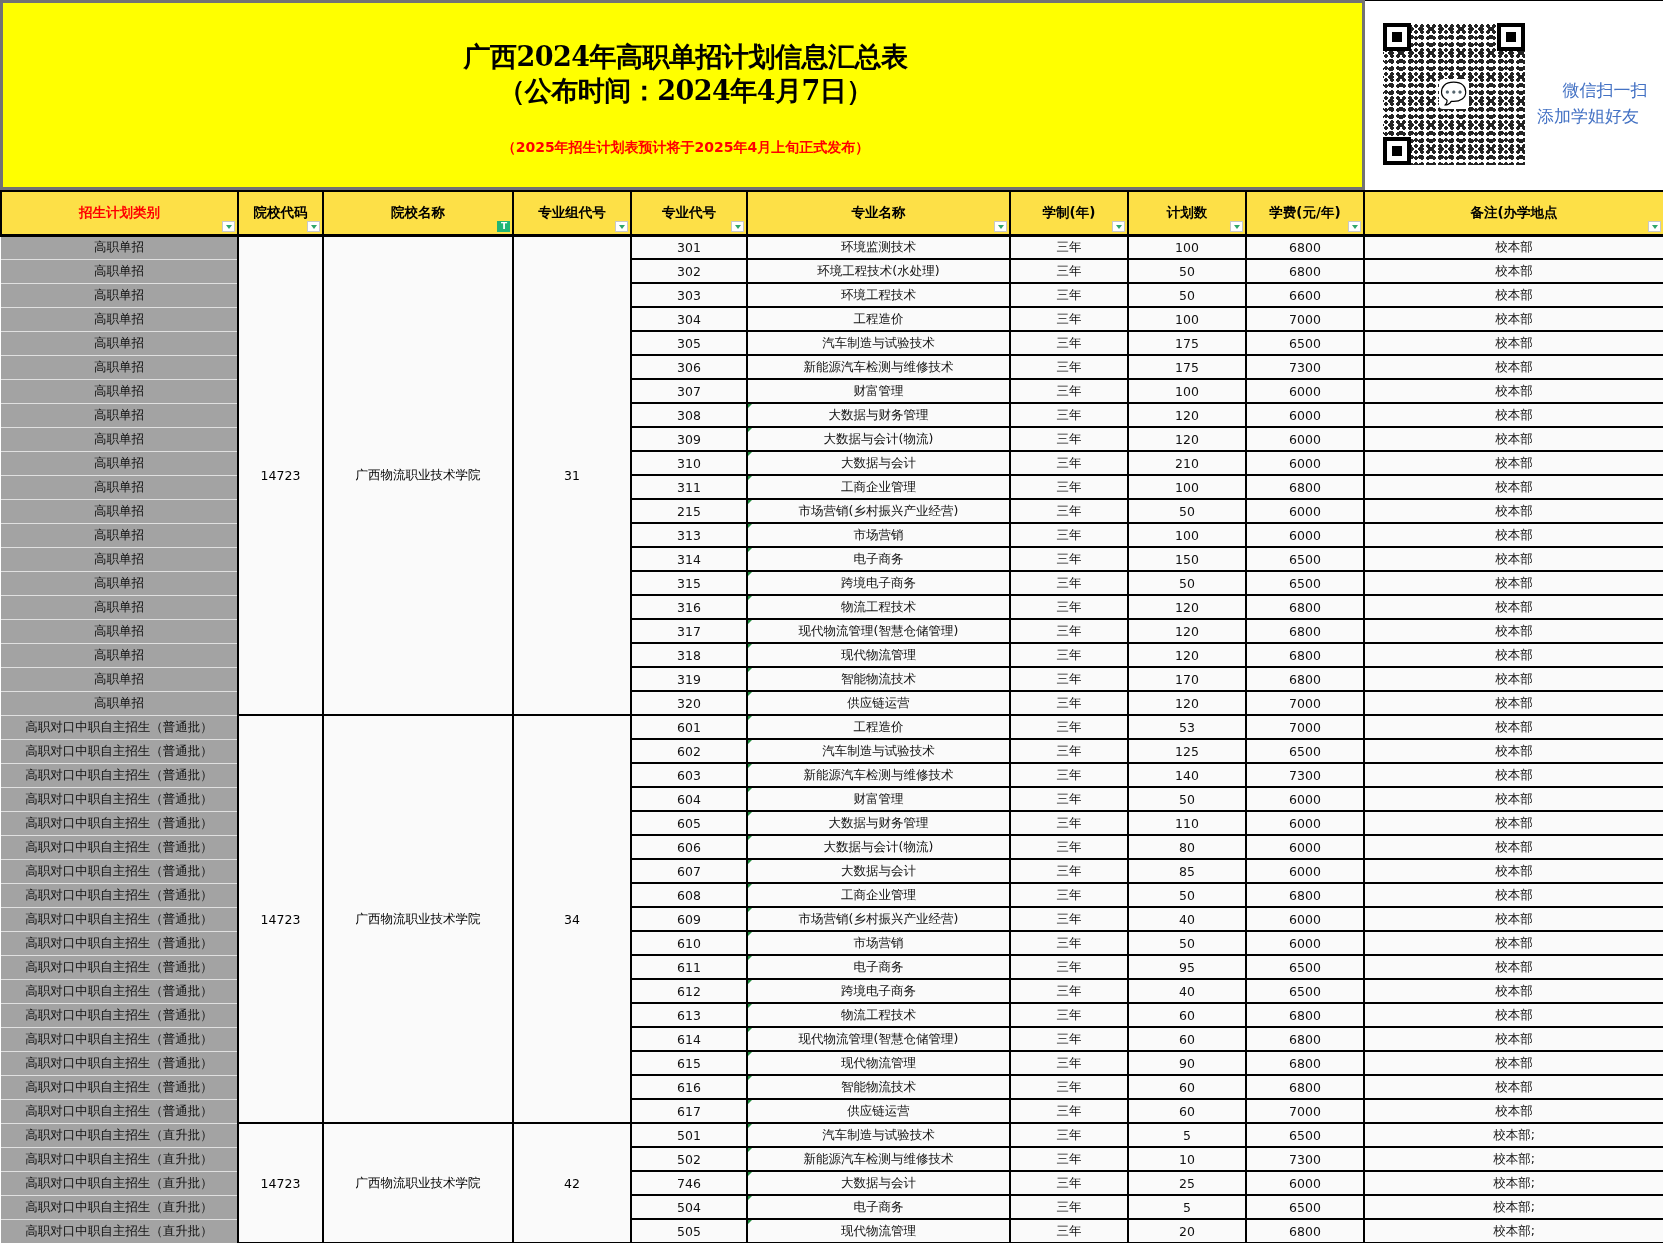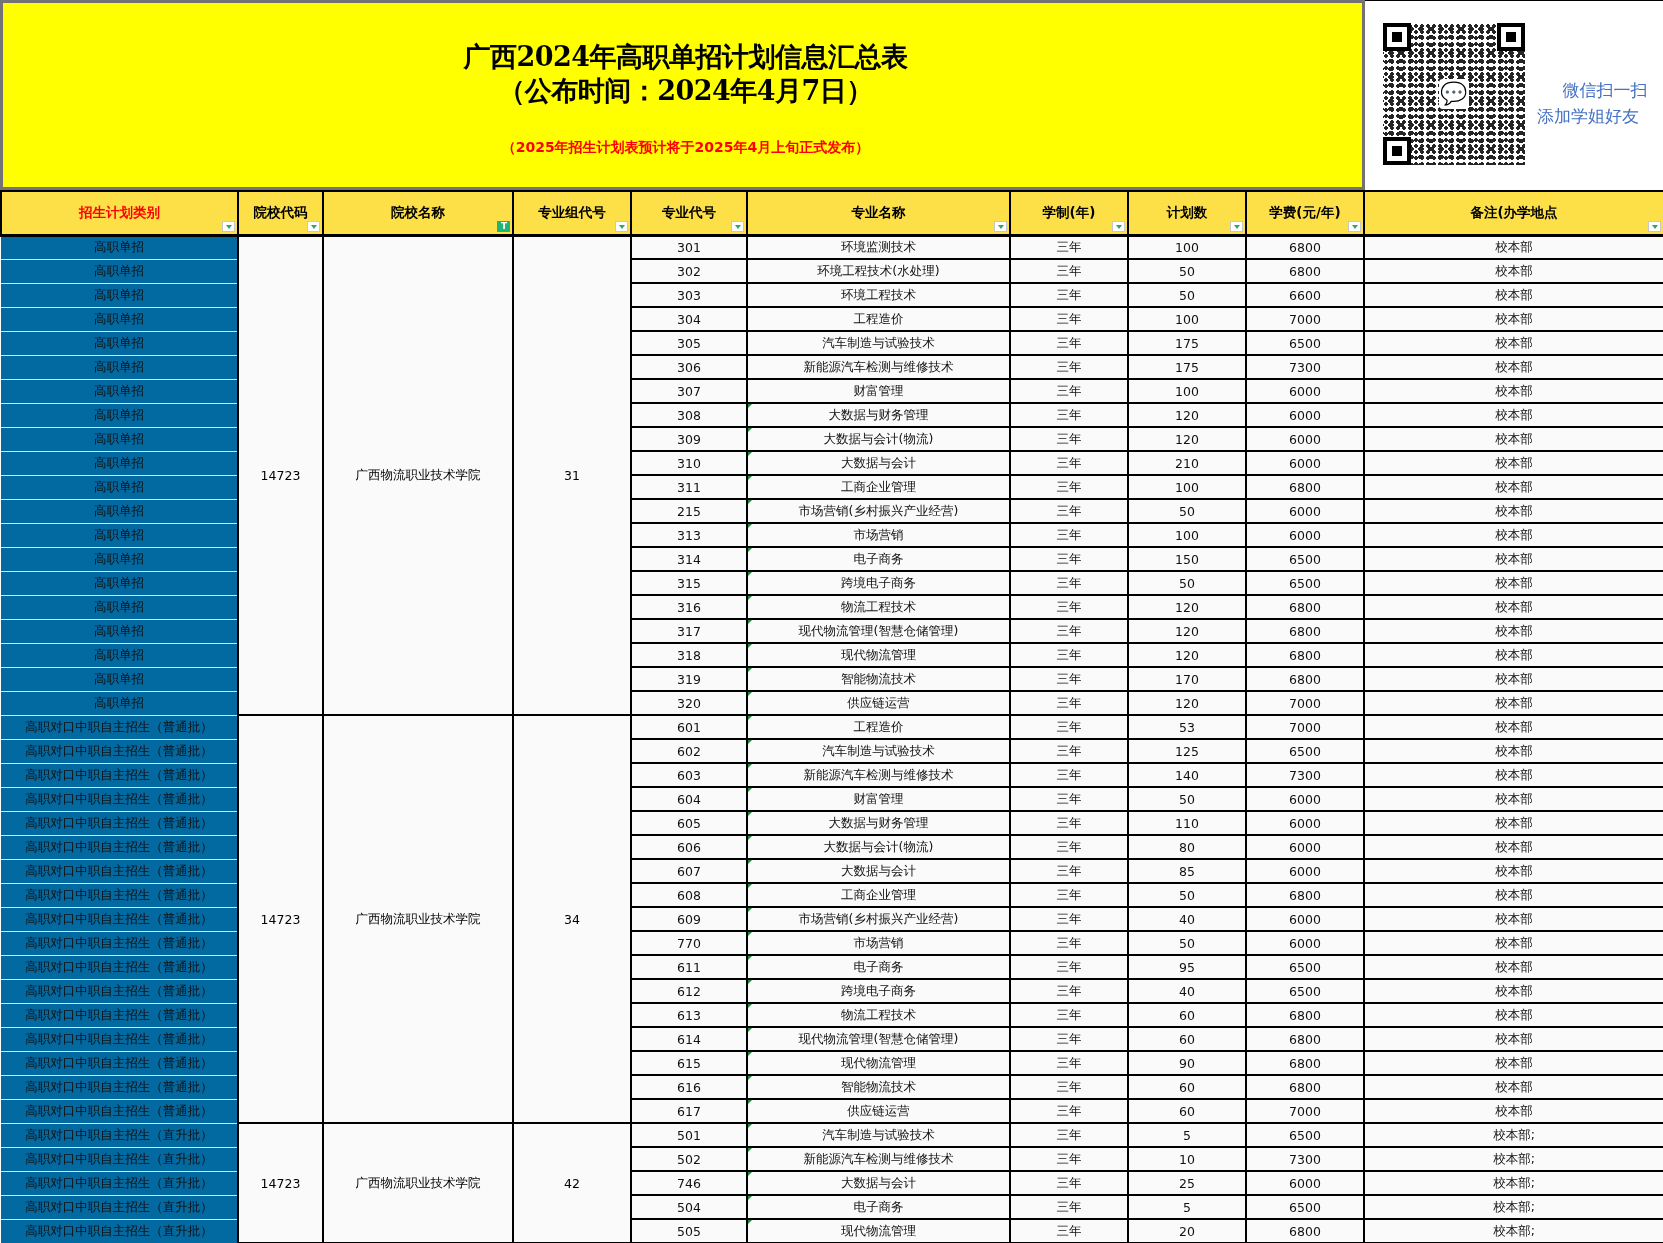--- a/index.html
+++ b/index.html
@@ -20,21 +20,21 @@
   .qr-text2 { position: absolute; left: 172px; top: 104px; width: 120px; font-size: 17px; color: #4472c4; text-align: left; }
 
   table.sheet { position: absolute; left: 0; top: 190px; border-collapse: collapse; table-layout: fixed; width: 1663px; }
   table.sheet th, table.sheet td { height: 24px; font-size: 12.5px; text-align: center; vertical-align: middle; white-space: nowrap; overflow: hidden; }
   table.sheet thead th { height: 44px; font-weight: bold; font-size: 13.5px; color: #000; background: #fde047; border: 2px solid #000; border-bottom: 3px solid #000; position: relative; }
   table.sheet thead th.red { color: #ff0000; }
   .fbtn { position: absolute; right: 2px; bottom: 2px; width: 13px; height: 11px; border: 1px solid #c8c8c8; background: #fff; }
   .fbtn::after { content: ""; position: absolute; left: 3px; top: 3px; border-left: 3px solid transparent; border-right: 3px solid transparent; border-top: 4px solid #2fa66a; }
   .fbtn.active { background: #21b575; border-color: #21b575; }
   .fbtn.active::after { content: "T"; border: none; color: #fff; font-size: 9px; font-weight: bold; left: 3px; top: -1px; }
-  td.cat { border-bottom: 1px solid #e0e0e0; border-right: 2px solid #000; background: #0369a1; color: #111; }
+  td.cat { border-bottom: 1px solid #e0e0e0; border-right: 2px solid #000; background: #a3a3a3; color: #111; }
   td.merge { border: 2px solid #000; background: #fafafa; }
   td.cell { border: 2px solid #000; background: #fafafa; color: #111; position: relative; }
   td.cell.mark::before { content: ""; position: absolute; left: 0; top: 0; border-right: 4px solid transparent; border-top: 4px solid #1e8a3a; }
 </style>
 </head>
 <body>
 
 <div class="banner">
   <div class="title1">广西2024年高职单招计划信息汇总表</div>
   <div class="title2">（公布时间：2024年4月7日）</div>
@@ -343,21 +343,21 @@
         <td class="cat">高职对口中职自主招生（普通批）</td>
         <td class="cell">609</td>
         <td class="cell mark">市场营销(乡村振兴产业经营)</td>
         <td class="cell">三年</td>
         <td class="cell">40</td>
         <td class="cell">6000</td>
         <td class="cell">校本部</td>
       </tr>
       <tr>
         <td class="cat">高职对口中职自主招生（普通批）</td>
-        <td class="cell">770</td>
+        <td class="cell">610</td>
         <td class="cell mark">市场营销</td>
         <td class="cell">三年</td>
         <td class="cell">50</td>
         <td class="cell">6000</td>
         <td class="cell">校本部</td>
       </tr>
       <tr>
         <td class="cat">高职对口中职自主招生（普通批）</td>
         <td class="cell">611</td>
         <td class="cell mark">电子商务</td>

